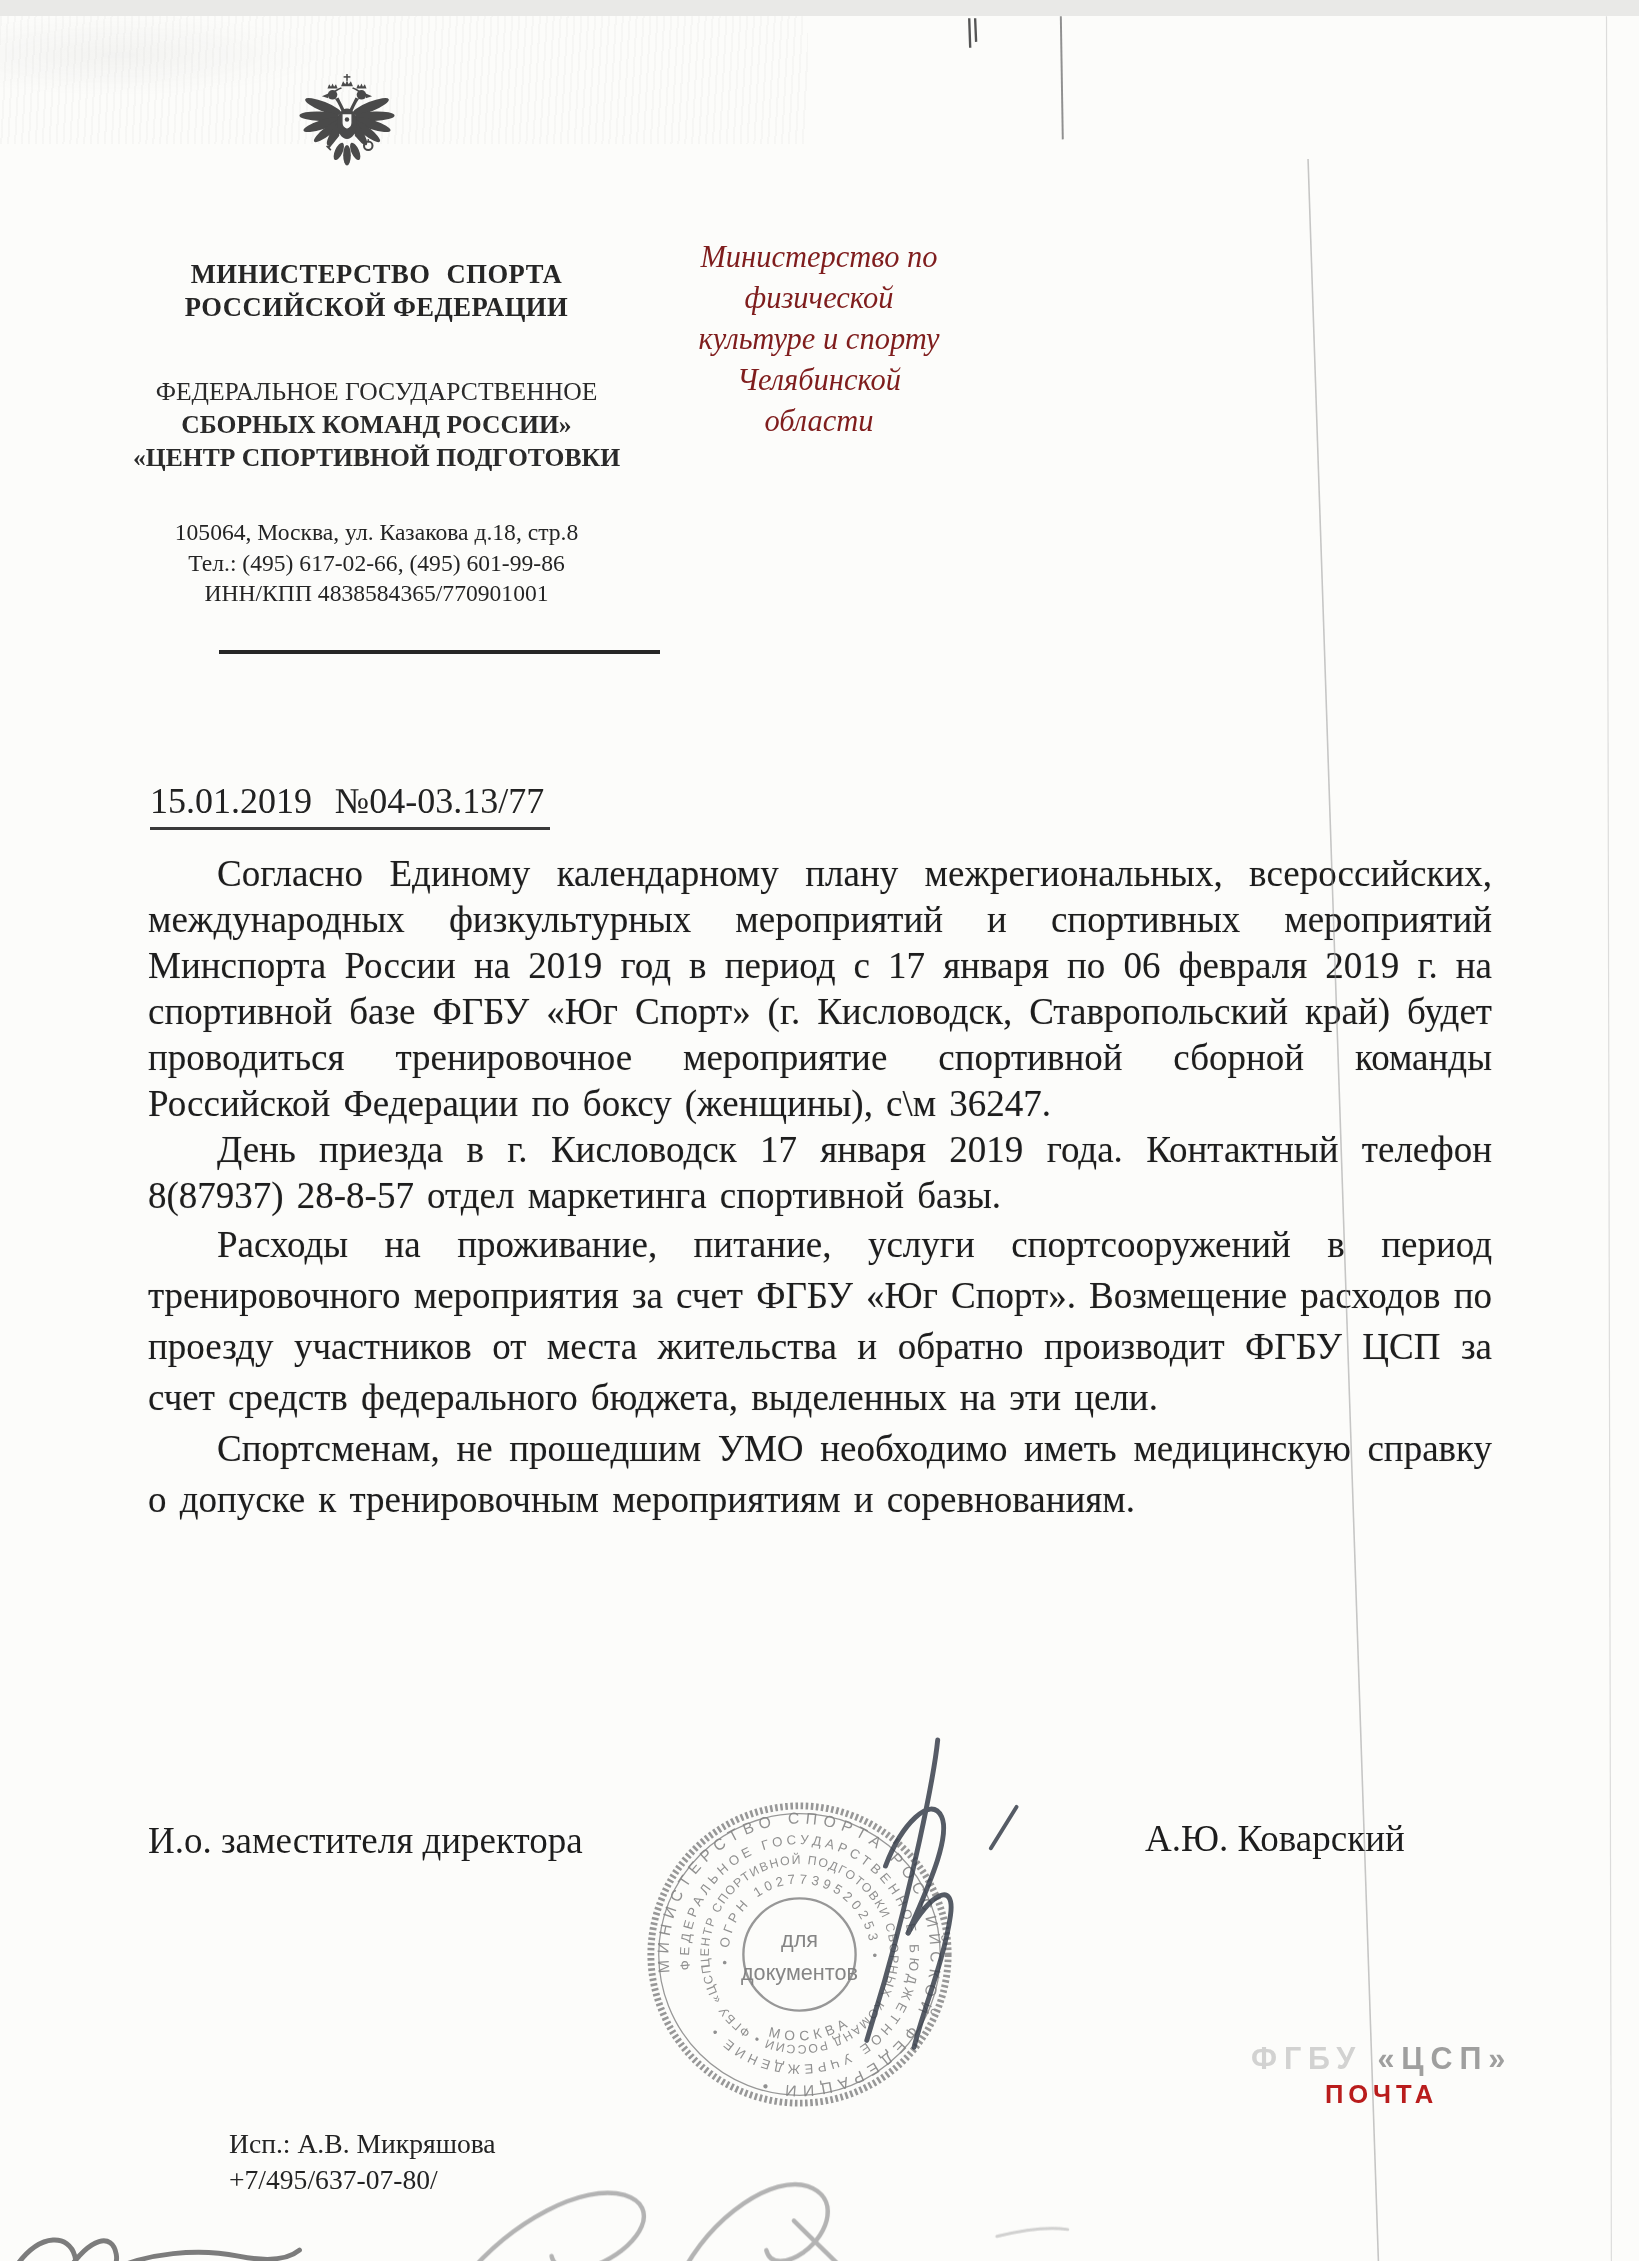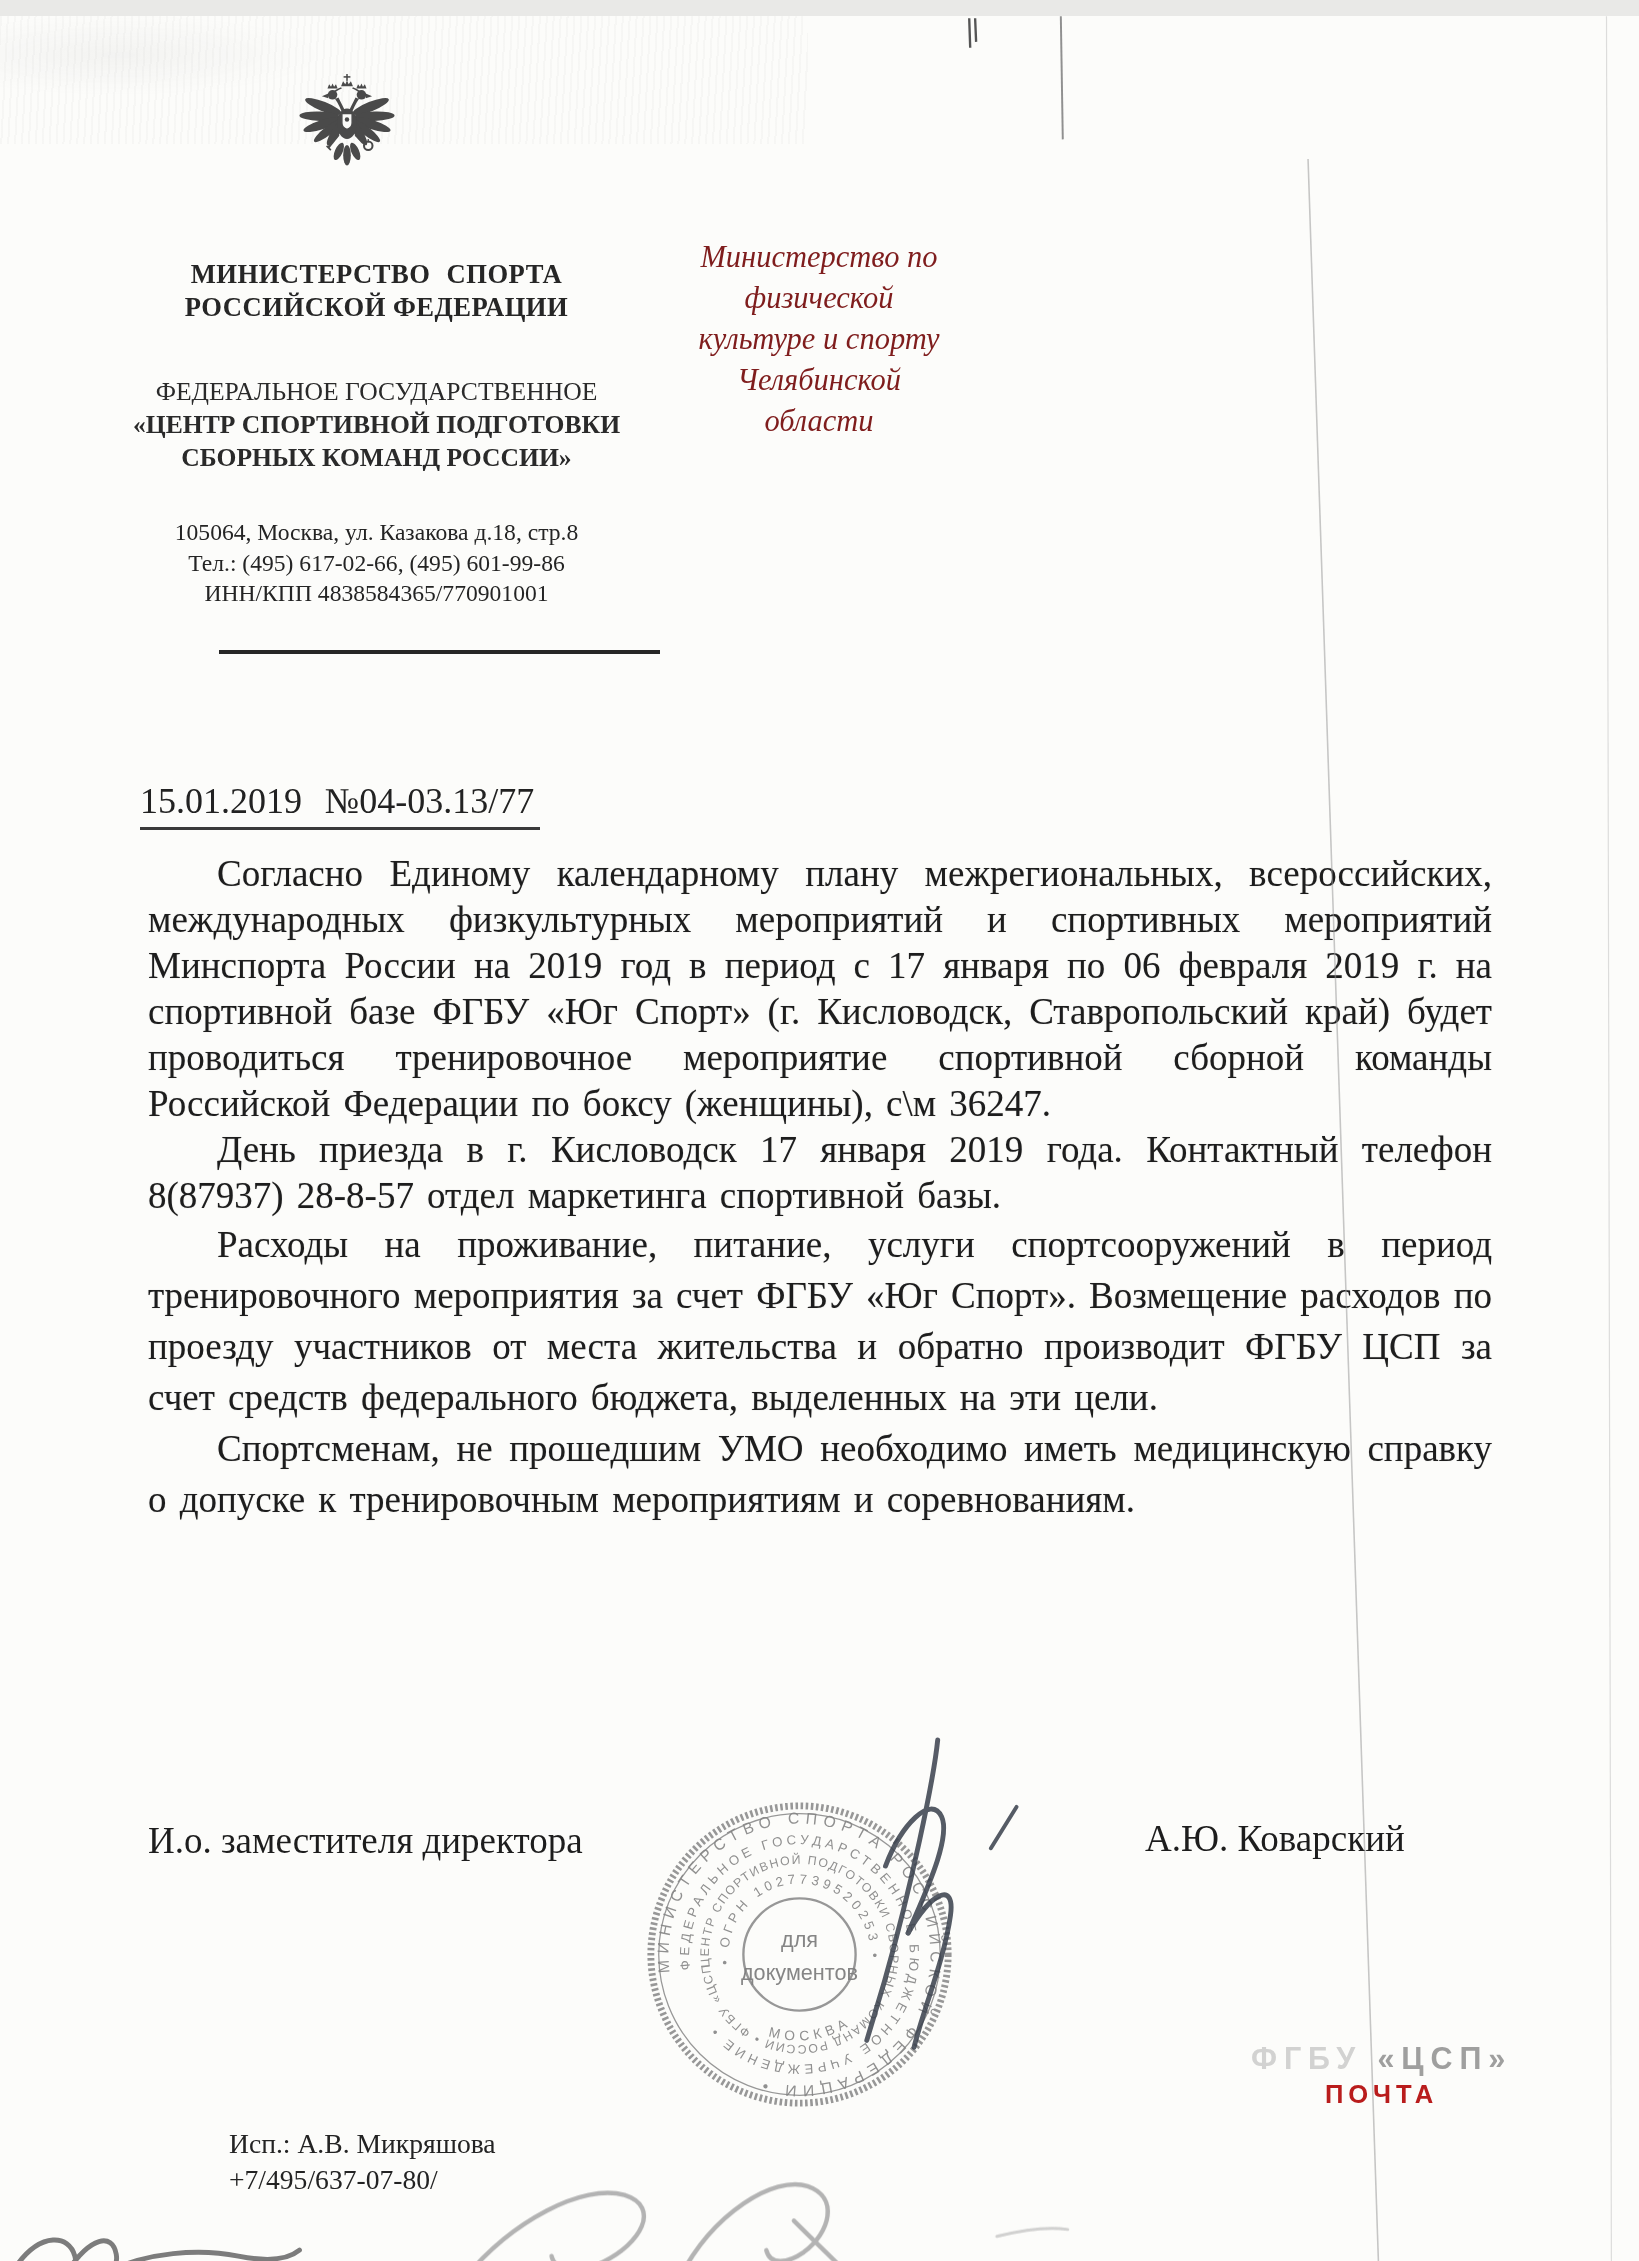--- a/index.html
+++ b/index.html
@@ -16,21 +16,21 @@
   .lh-org{margin-top:51px;}
   .lh-org div{font-size:25.6px;line-height:33px;color:#2a2a2a;}
   .lh-org div.b{font-weight:bold;}
   .lh-addr{margin-top:43px;}
   .lh-addr div{font-size:23.6px;line-height:30.5px;color:#242424;}
   .rule{left:219px;top:634px;width:441px;height:3.9px;background:#262626;z-index:1;}
   
   .recipient{left:630px;top:221px;width:378px;text-align:center;z-index:1;}
   .recipient div{font-size:30.5px;line-height:41px;color:#7f1d1d;font-style:italic;}
   
-  .refline{left:140px;top:764px;z-index:1;}
+  .refline{left:150px;top:764px;z-index:1;}
   .refline span{
     display:inline-block;font-size:36px;word-spacing:13.8px;color:#222;
     border-bottom:3px solid #3a3a3a;padding:0 5.9px 4.9px 0;
   }
   
   .bodytext{left:148px;top:835px;width:1344px;z-index:1;}
   .bodytext p{
     margin:0;font-size:37px;line-height:46px;text-align:justify;
     text-indent:69px;word-spacing:3.9px;color:#1d1d1d;
     text-shadow:0 0 1px rgba(40,40,40,.28);
@@ -122,22 +122,22 @@
     </g>
   </svg>
 
   <div class="abs letterhead">
     <div class="lh-ministry">
       <div class="sp">МИНИСТЕРСТВО СПОРТА</div>
       <div>РОССИЙСКОЙ ФЕДЕРАЦИИ</div>
     </div>
     <div class="lh-org">
       <div>ФЕДЕРАЛЬНОЕ ГОСУДАРСТВЕННОЕ</div>
+      <div class="b">СБОРНЫХ КОМАНД РОССИИ»</div>
       <div class="b">«ЦЕНТР СПОРТИВНОЙ ПОДГОТОВКИ</div>
-      <div class="b">СБОРНЫХ КОМАНД РОССИИ»</div>
     </div>
     <div class="lh-addr">
       <div>105064, Москва, ул. Казакова д.18, стр.8</div>
       <div>Тел.: (495) 617-02-66, (495) 601-99-86</div>
       <div>ИНН/КПП 4838584365/770901001</div>
     </div>
   </div>
   <div class="abs rule"></div>
 
   <div class="abs recipient">

